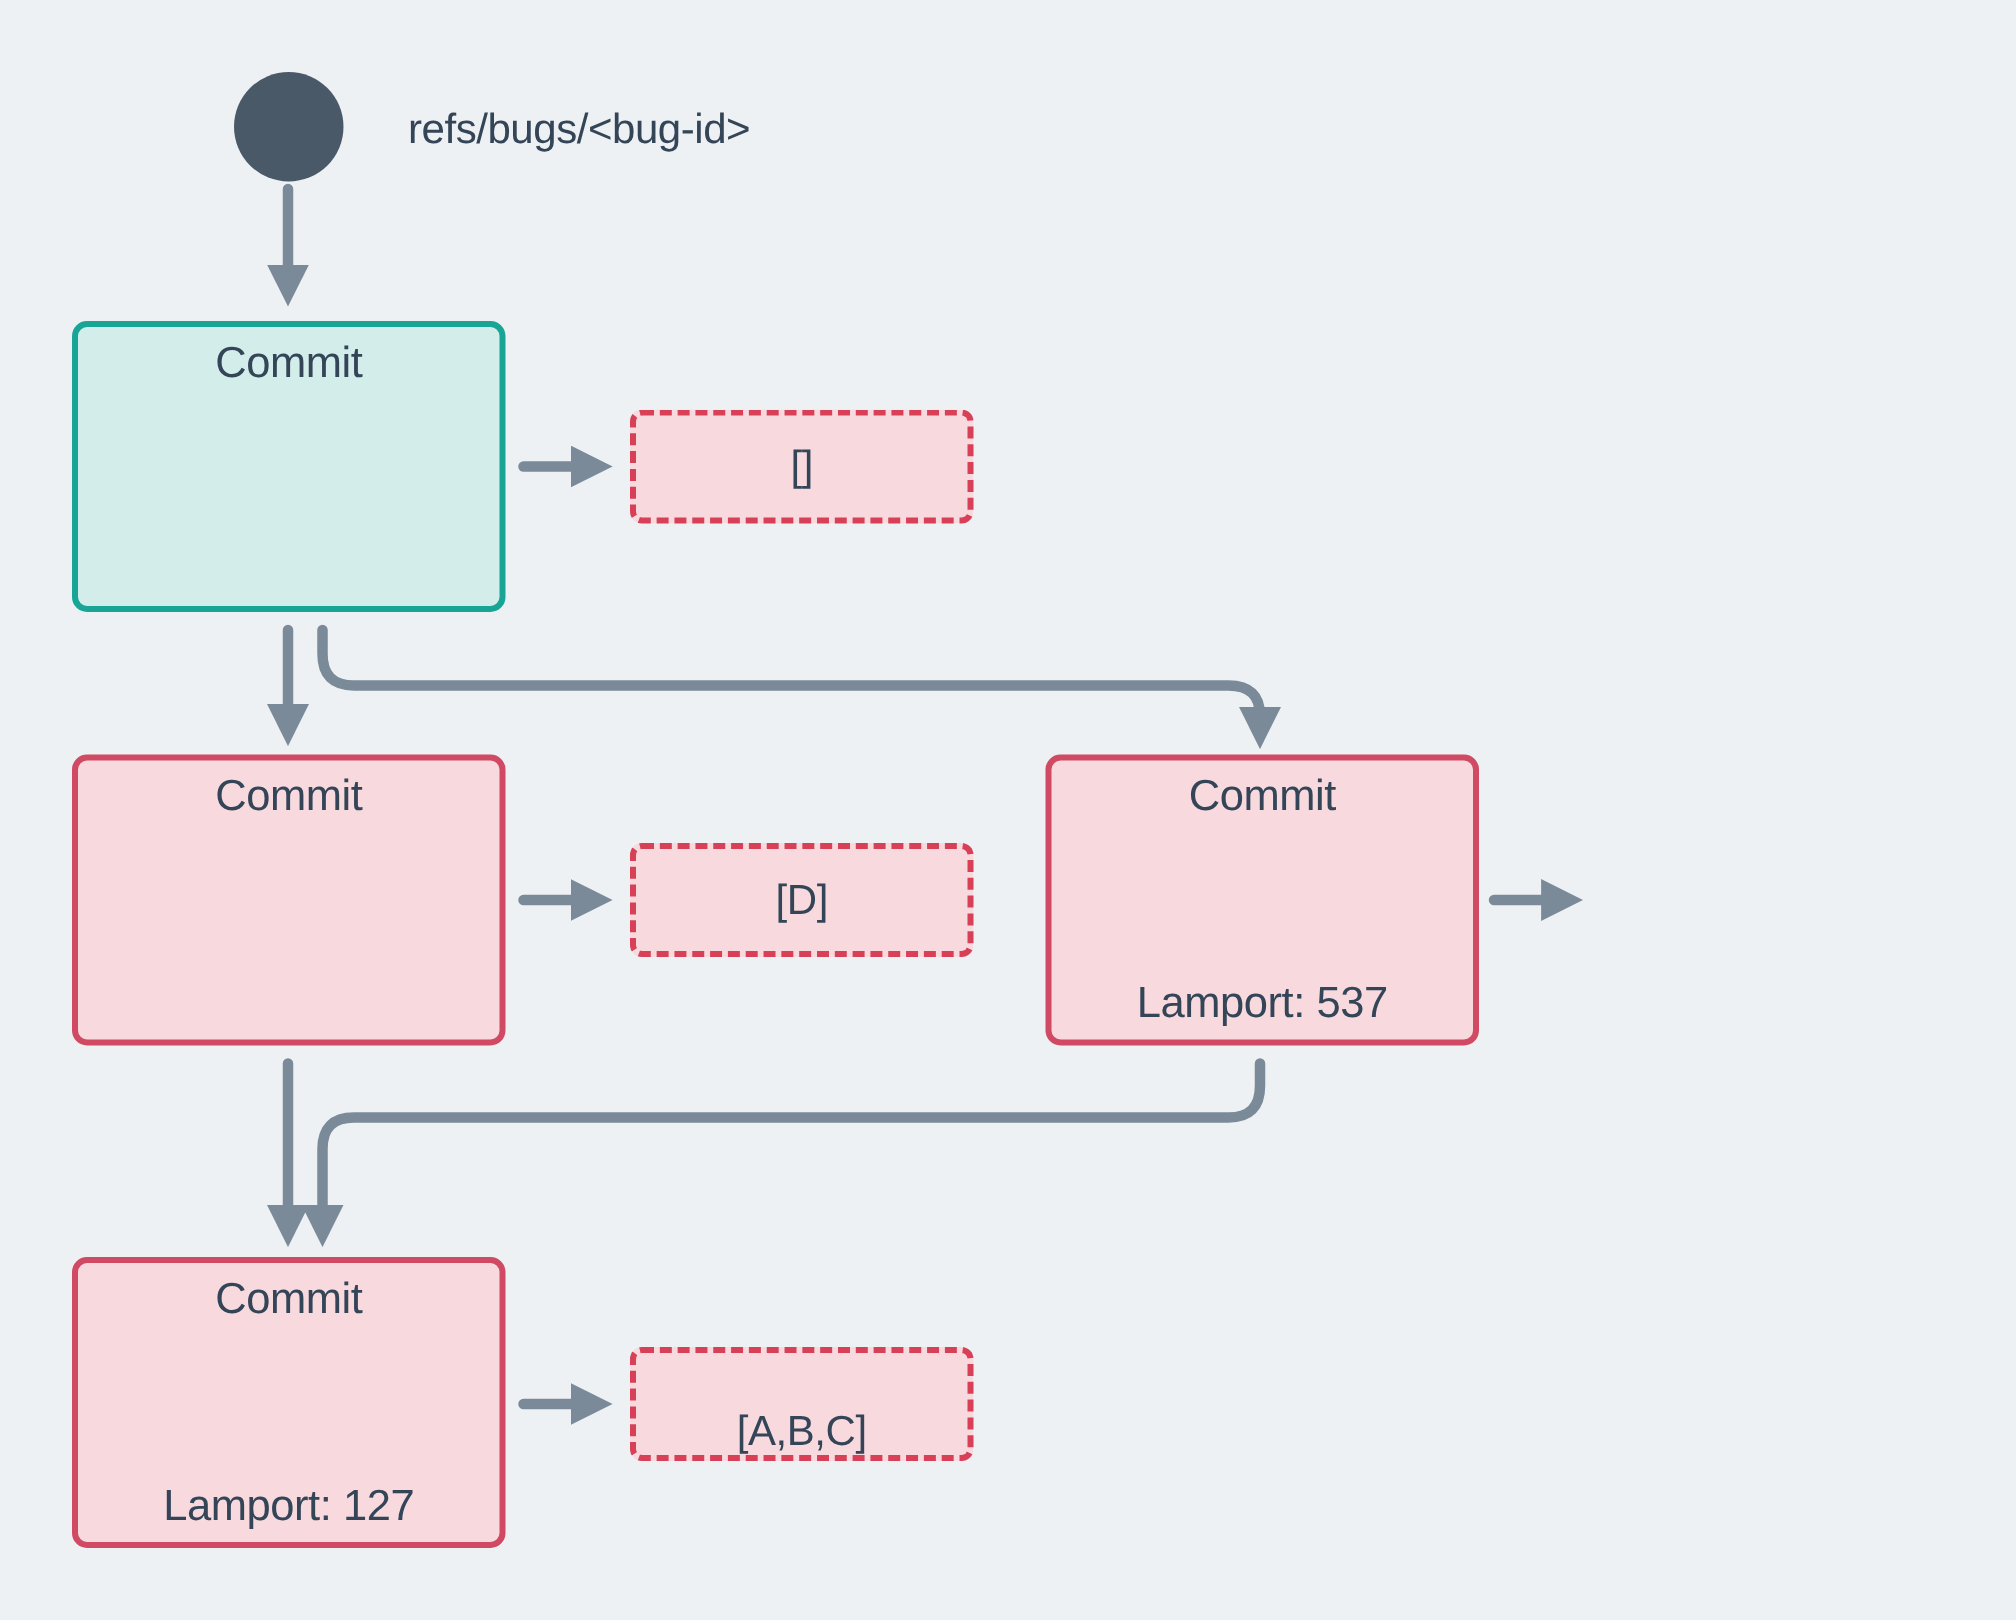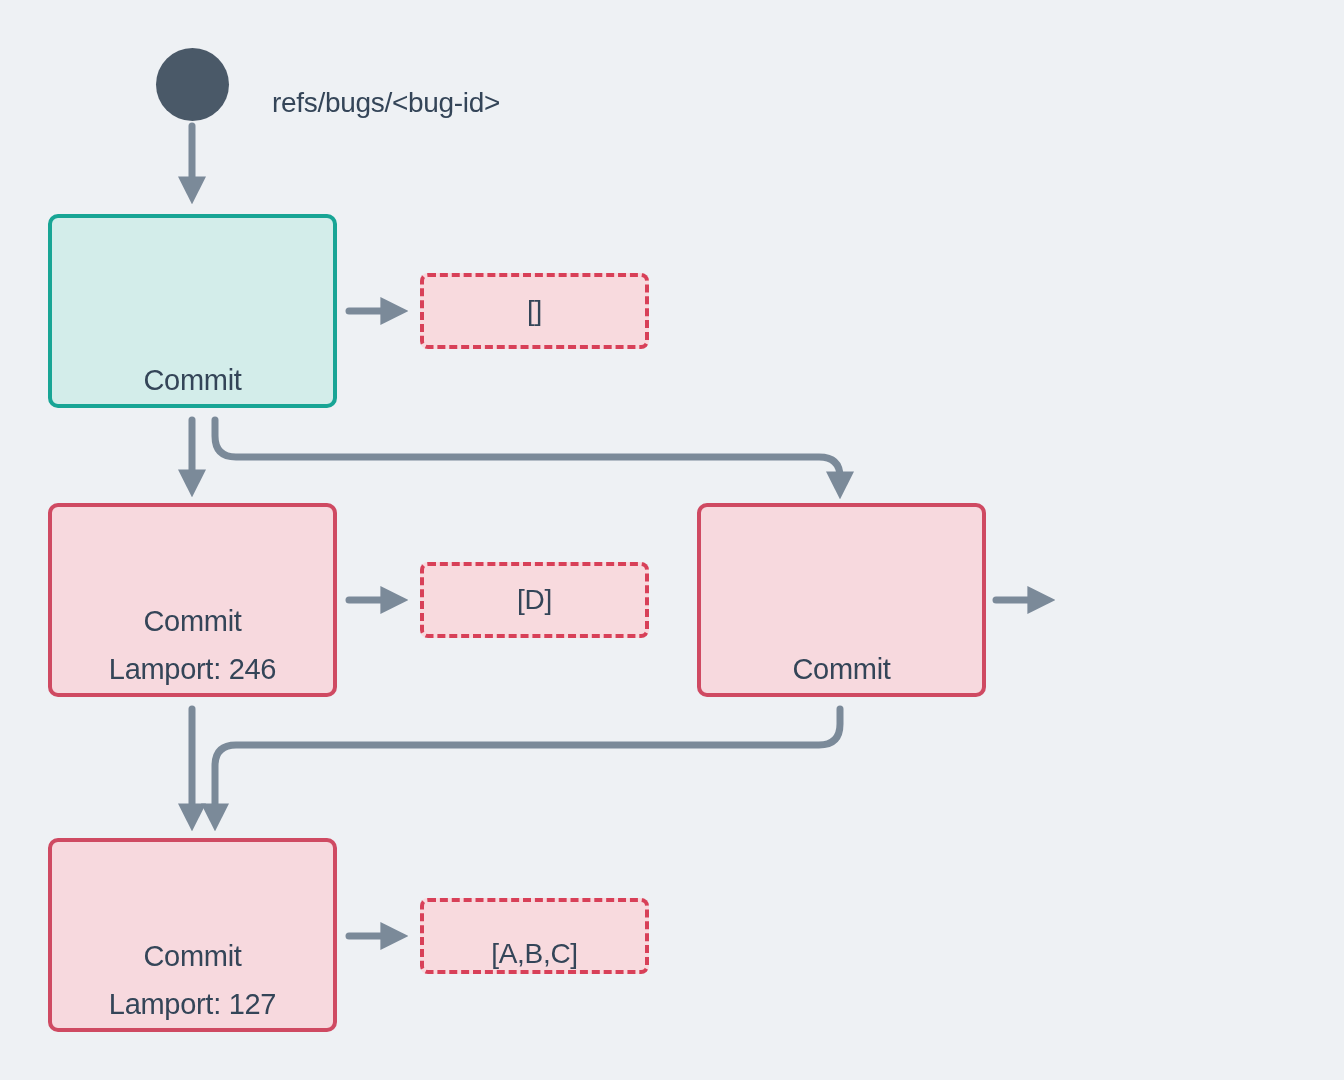--- a/index.html
+++ b/index.html
@@ -36,21 +36,21 @@
     left: 156px;
     top: 48px;
     width: 73px;
     height: 73px;
     border-radius: 50%;
     background: var(--dot, #4a5968);
   }
   .ref-label {
     position: absolute;
     left: 272px;
-    top: 87px;
+    top: 70px;
     font-size: 28px;
     letter-spacing: -0.3px;
     white-space: nowrap;
   }
   .order-label {
     position: absolute;
     left: 272px;
     top: 128px;
     font-size: 30px;
     font-weight: 700;
@@ -61,21 +61,21 @@
     position: absolute;
     box-sizing: border-box;
     width: 289px;
     height: 194px;
     border-radius: 10px;
     border: 4px solid var(--pink-border, #cf4a62);
     background: var(--pink-fill, #f7d9de);
     display: flex;
     flex-direction: column;
     align-items: center;
-    justify-content: flex-end;
+    justify-content: space-between;
     font-size: 29px;
     line-height: 48px;
     letter-spacing: -0.3px;
     text-align: center;
   }
   .commit.teal {
     border-color: var(--teal-border, #18a595);
     background: var(--teal-fill, #d3edea);
   }
   .value {
@@ -130,28 +130,28 @@
 
   <div id="commit-864" class="commit teal">
     <span>Commit</span>
   </div>
   <div id="value-864" class="value">
     <span>[]</span>
   </div>
 
   <div id="commit-246" class="commit">
     <span>Commit</span>
-    <span>Lamport: 246</span>
   </div>
   <div id="value-246" class="value">
     <span>[D]</span>
   </div>
 
   <div id="commit-537" class="commit">
     <span>Commit</span>
+    <span>Lamport: 537</span>
   </div>
 
   <div id="commit-127" class="commit">
     <span>Commit</span>
     <span>Lamport: 127</span>
   </div>
   <div id="value-127" class="value">
     <span>[A,B,C]</span>
   </div>
 

